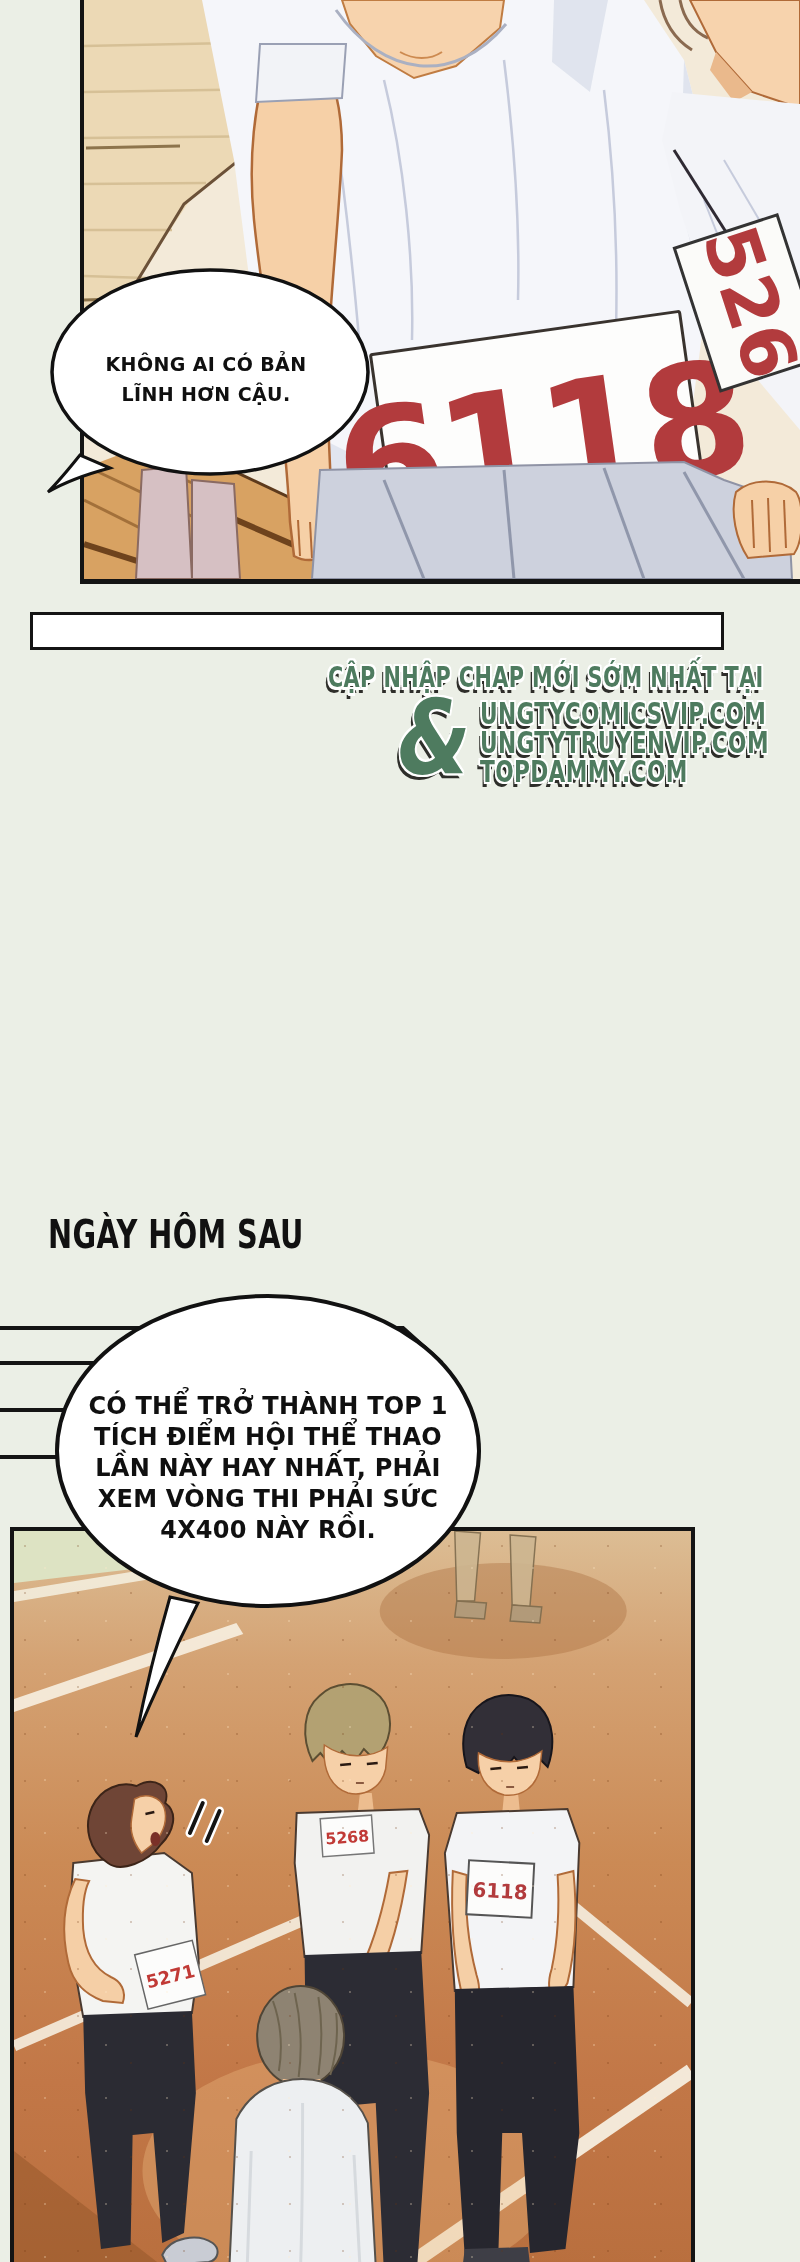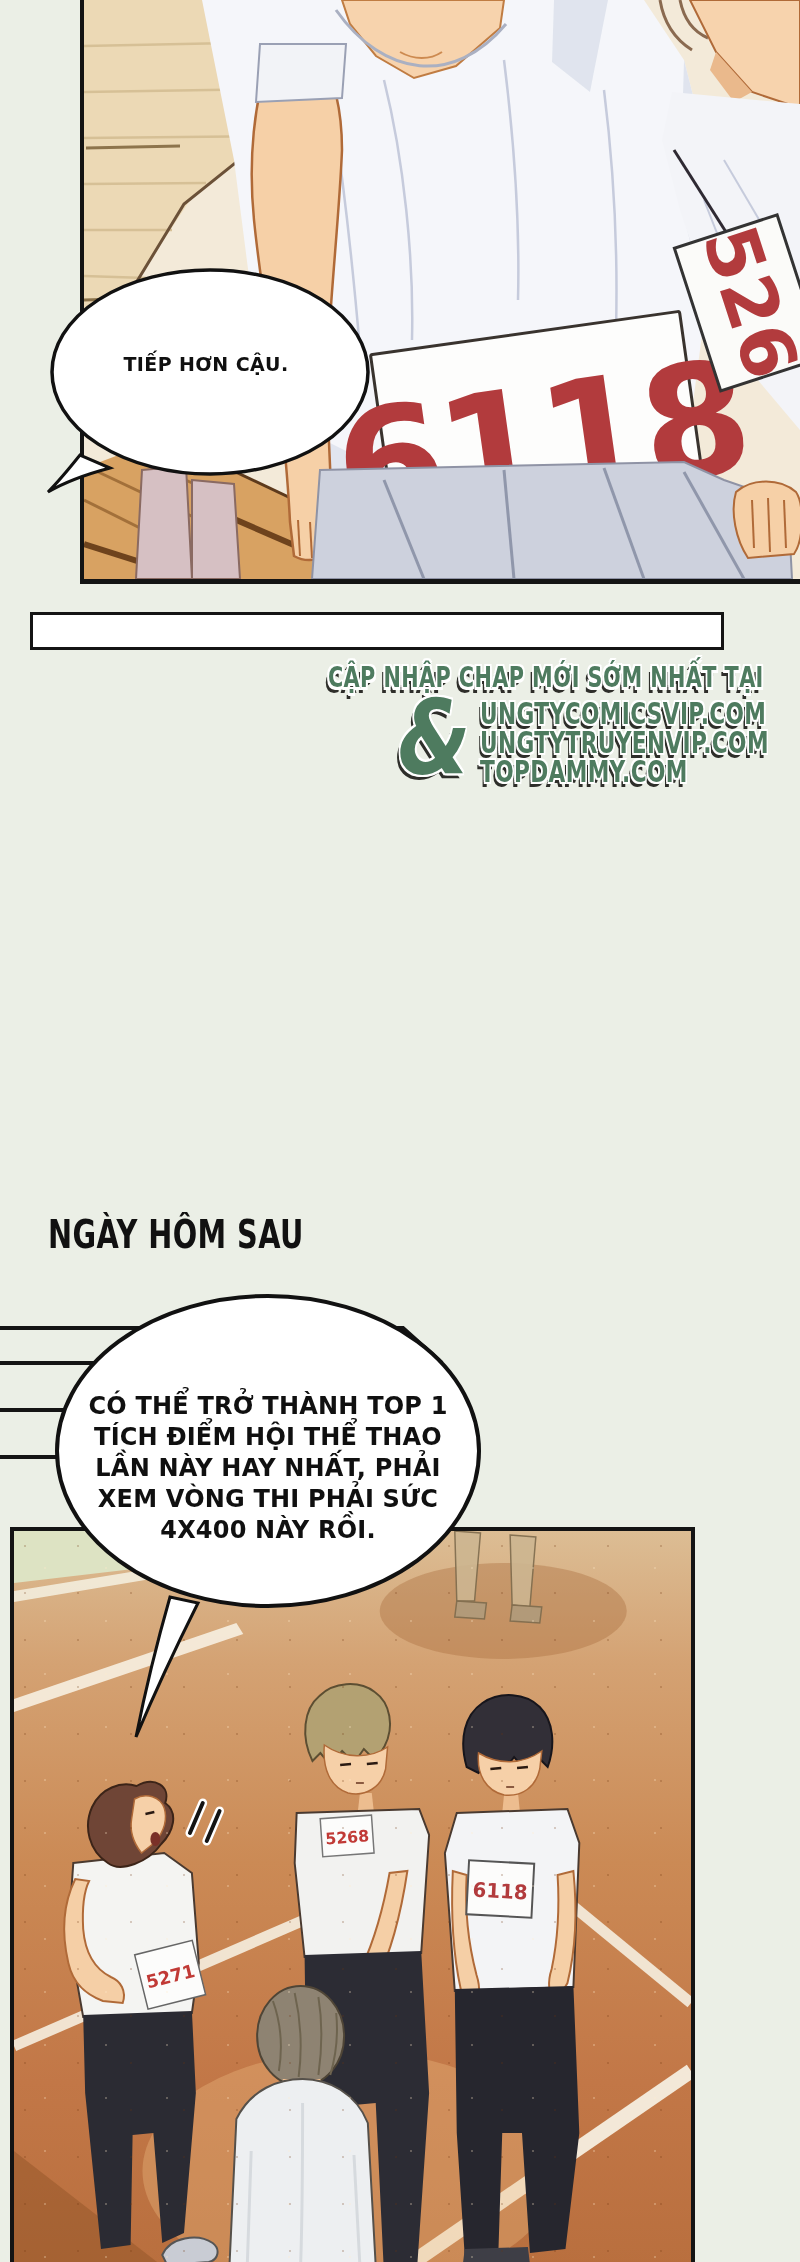--- a/index.html
+++ b/index.html
@@ -144,21 +144,22 @@
         </g>
       </g>
     </svg>
   </div>
 
   <svg class="abs" style="left:30px;top:250px;" width="370" height="270" viewBox="0 0 370 270">
     <path d="M50,205 Q30,230 18,242 Q42,228 80,218 Z" fill="#ffffff" stroke="#111" stroke-width="3"></path>
     <ellipse cx="180" cy="122" rx="158" ry="102" fill="#ffffff" stroke="#111" stroke-width="3.5"></ellipse>
   </svg>
   <div class="abs bubble-text bt1">
-    <div>TIẾP HƠN CẬU.</div>
+    <div>KHÔNG AI CÓ BẢN</div>
+    <div>LĨNH HƠN CẬU.</div>
   </div>
 
   <div class="abs white-bar"></div>
 
   <div class="abs credit credit-tagline">CẬP NHẬP CHAP MỚI SỚM NHẤT TẠI</div>
   <div class="abs credit credit-amp">&amp;</div>
   <div class="abs credit credit-sites">
     <div>UNGTYCOMICSVIP.COM</div>
     <div>UNGTYTRUYENVIP.COM</div>
     <div>TOPDAMMY.COM</div>

